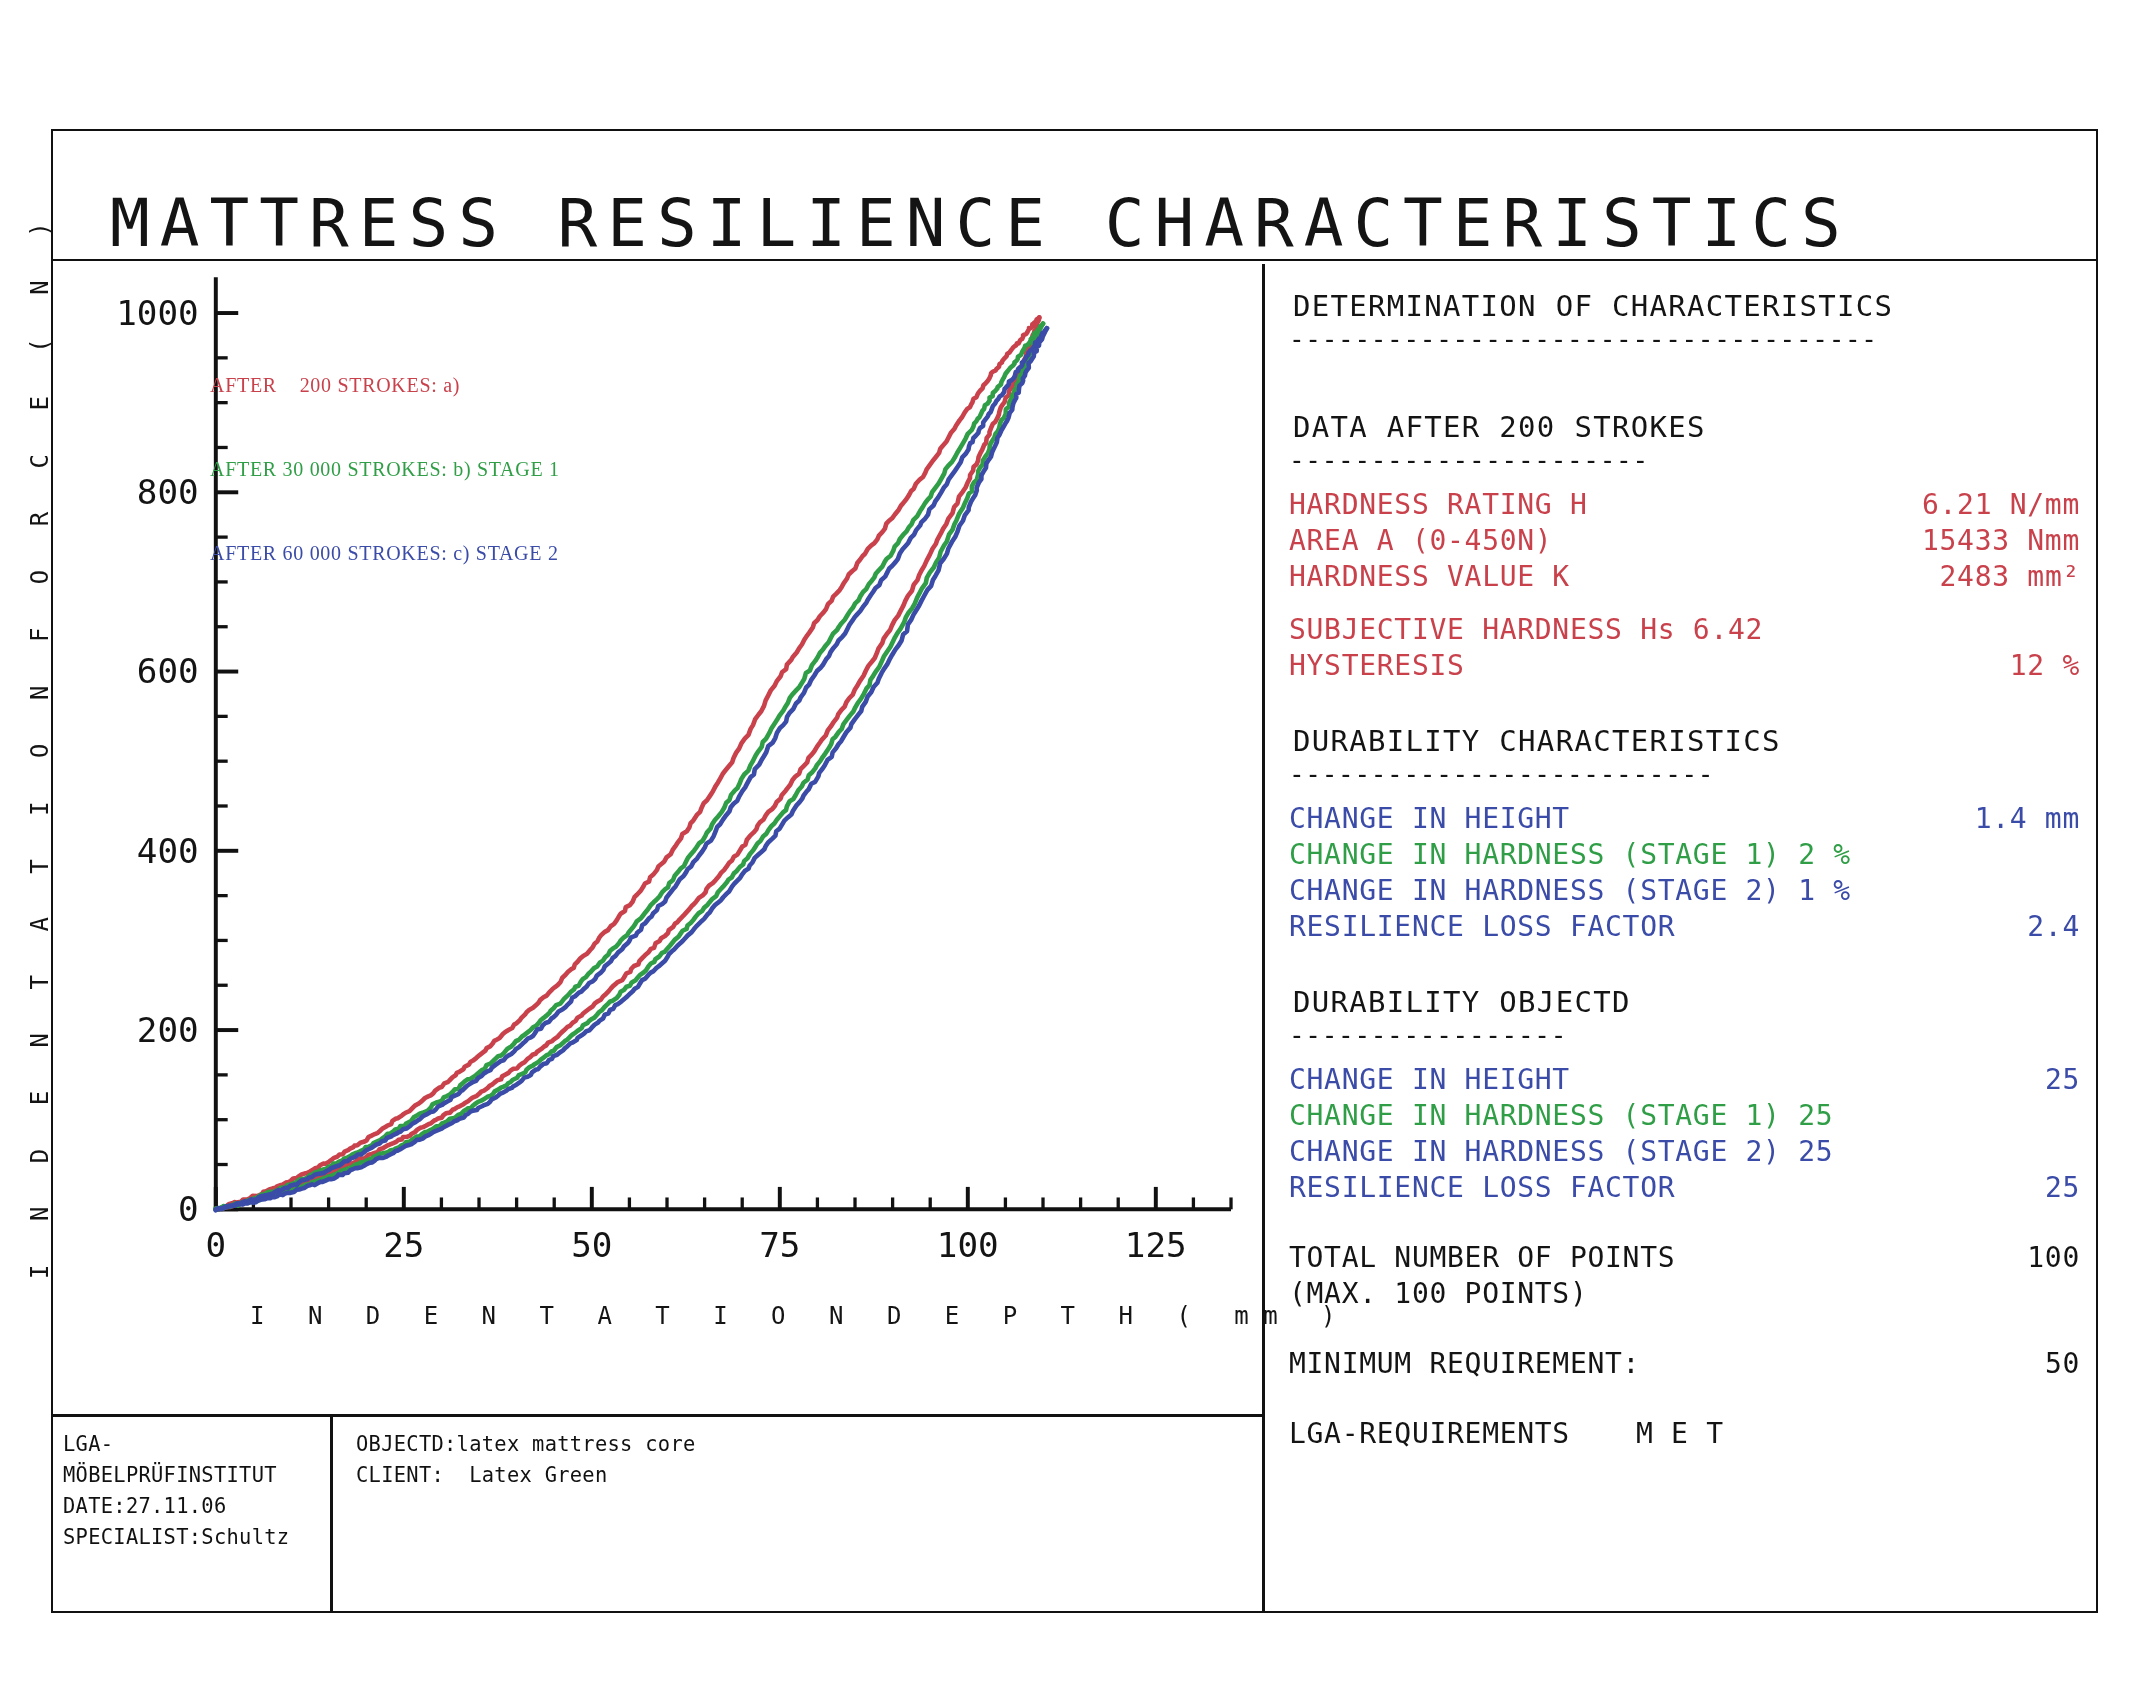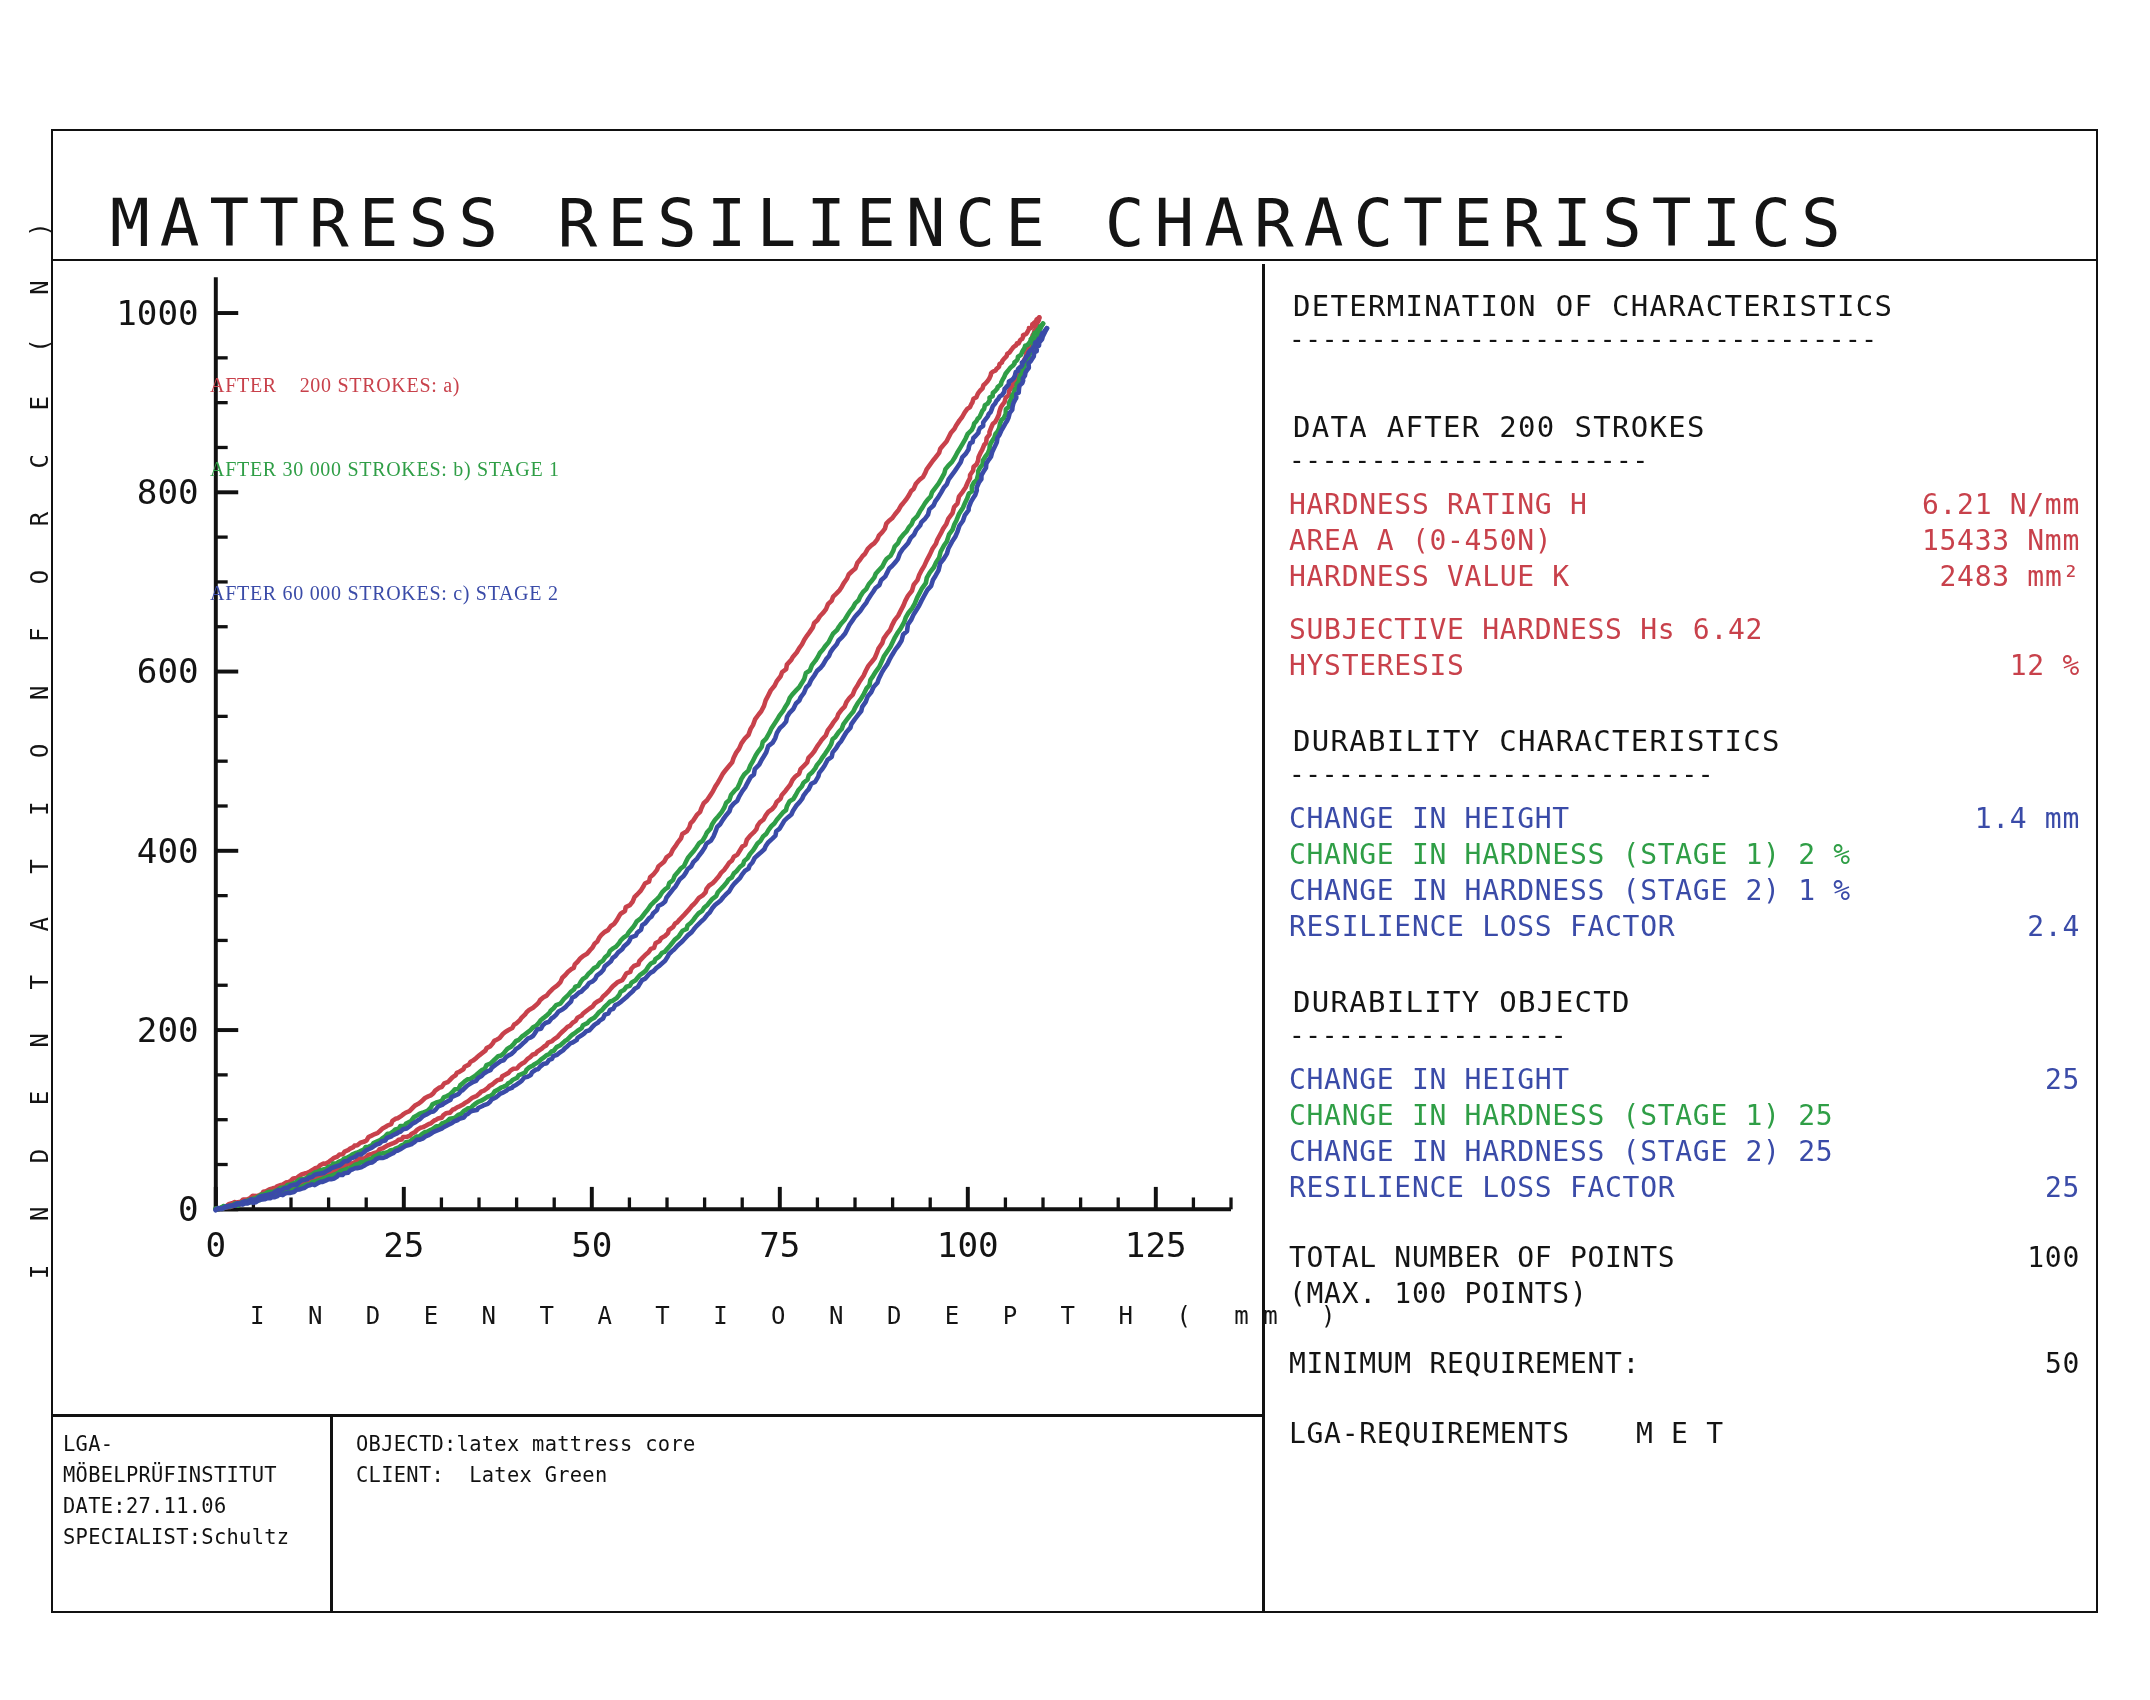--- a/index.html
+++ b/index.html
@@ -56,21 +56,21 @@
   }
   svg.plot{position:absolute;left:0;top:0;}
 
   .legend{
     position:absolute;left:210px;top:315px;
     font-size:20px;line-height:28px;white-space:pre;letter-spacing:0.7px;
     font-family:Liberation Serif, serif;
   }
   .lg-a{color:#c8414b;}
   .lg-b{color:#2f9e46;}
-  .lg-c{color:#3a4ba8;margin-top:40px;}
+  .lg-c{color:#3a4ba8;}
 
   
   .panel{position:absolute;left:1289px;top:283px;width:791px;}
   .p-head{
     font-size:29px;letter-spacing:1.3px;color:#141414;white-space:nowrap;
     margin:4px;line-height:38px;
   }
   .p-rule{
     font-size:26px;color:#141414;letter-spacing:0.7px;white-space:nowrap;
     line-height:20px;margin:4px 0 0 0;overflow:hidden;

